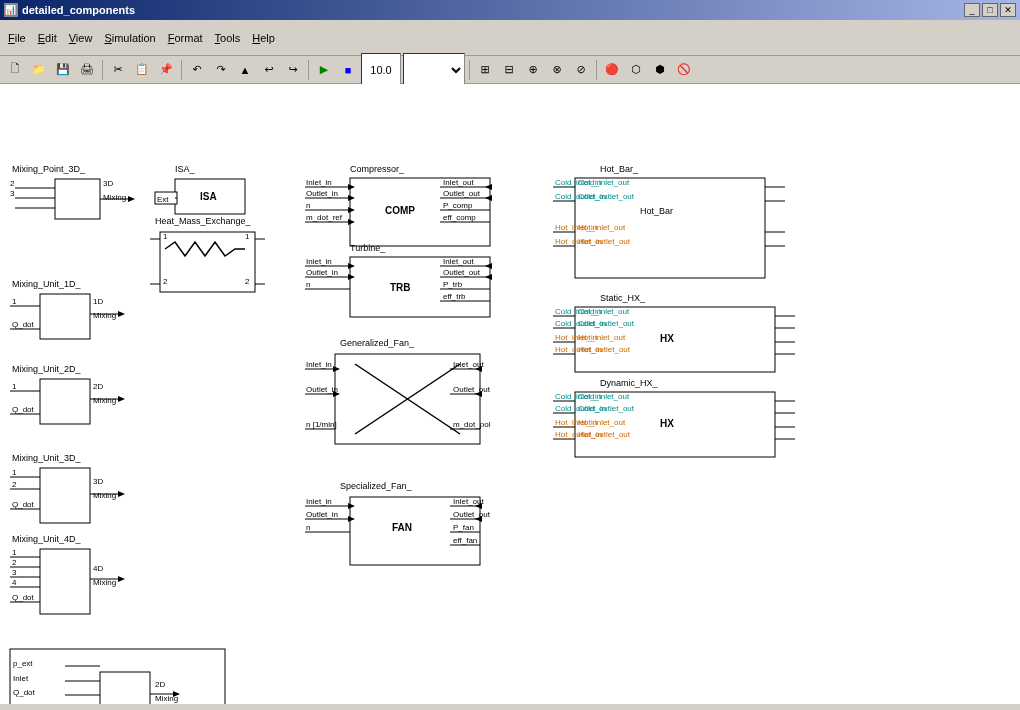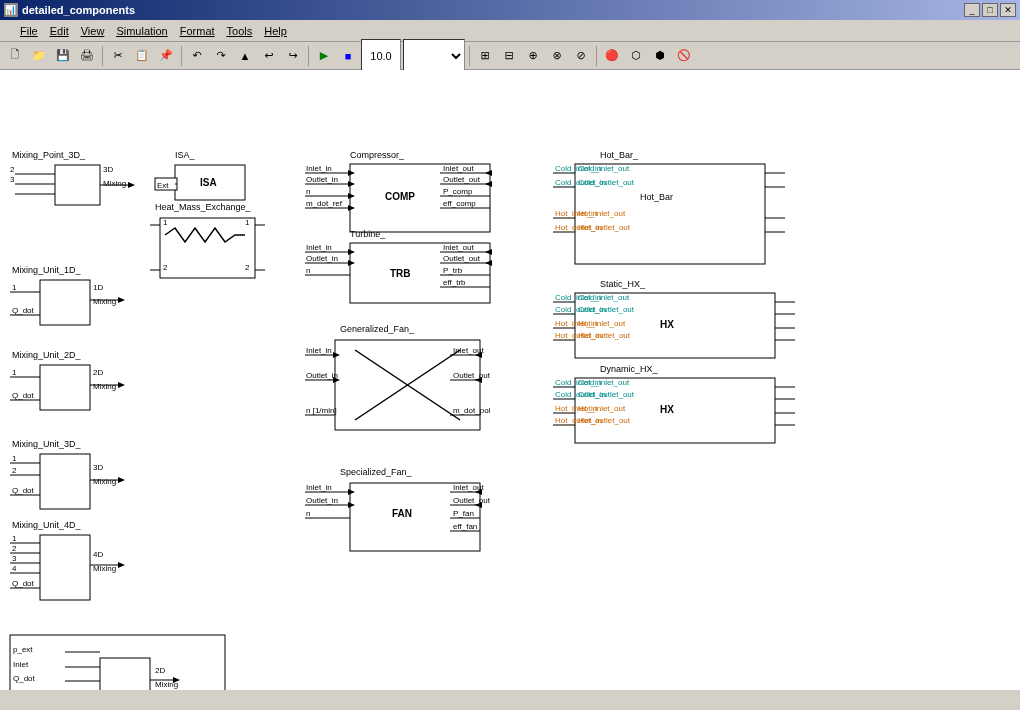--- a/index.html
+++ b/index.html
@@ -16,26 +16,25 @@
       font-size: 11px;
       font-weight: bold;
     }
     #title-bar .title-icon { width: 14px; height: 14px; background: #888; margin-right: 4px; font-size: 9px; display: flex; align-items: center; justify-content: center; }
     #title-controls { margin-left: auto; display: flex; gap: 2px; }
     #title-controls button { width: 16px; height: 14px; font-size: 9px; border: 1px solid #666; background: #d4d0c8; cursor: pointer; display: flex; align-items: center; justify-content: center; }
 
     
     #menu-bar {
       background: #d4d0c8;
-      height: 22px;
+      height: 36px;
       display: flex;
       align-items: center;
-      padding: 0 14px;
+      padding: 0 2px;
       border-bottom: 1px solid #999;
-      text-decoration: underline;
     }
     .menu-item {
       padding: 2px 6px;
       font-size: 11px;
       cursor: pointer;
       color: #000;
     }
 
     
     #toolbar {

